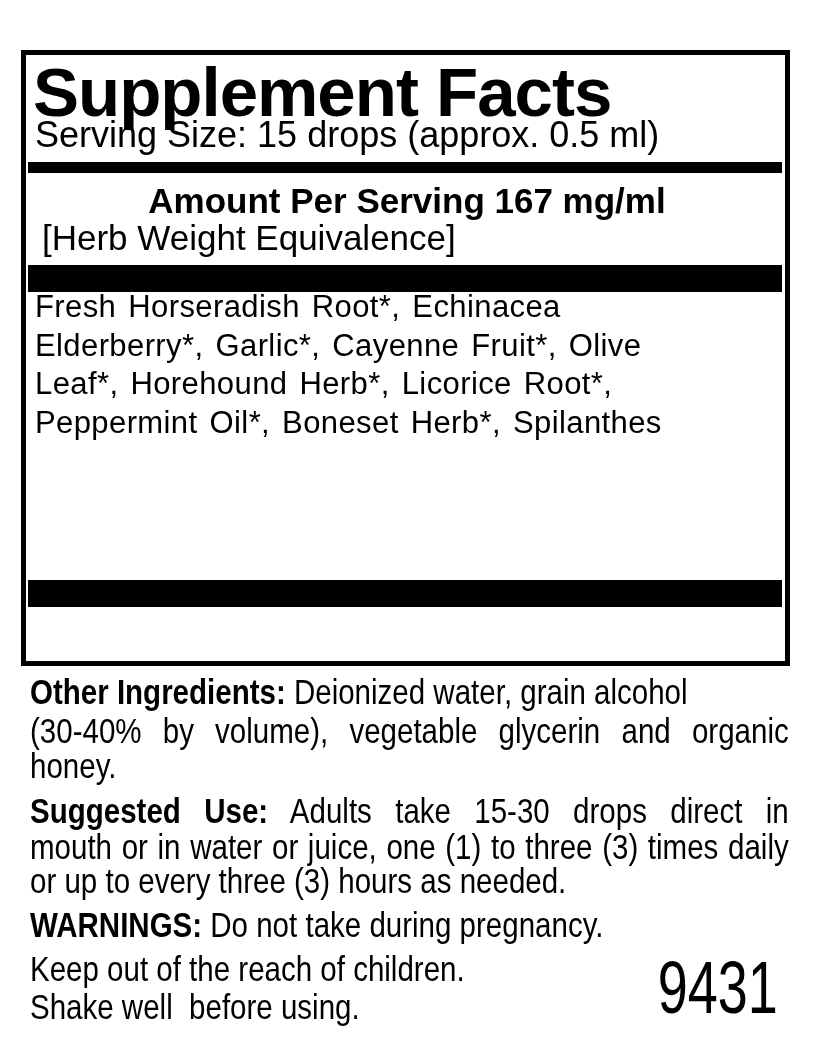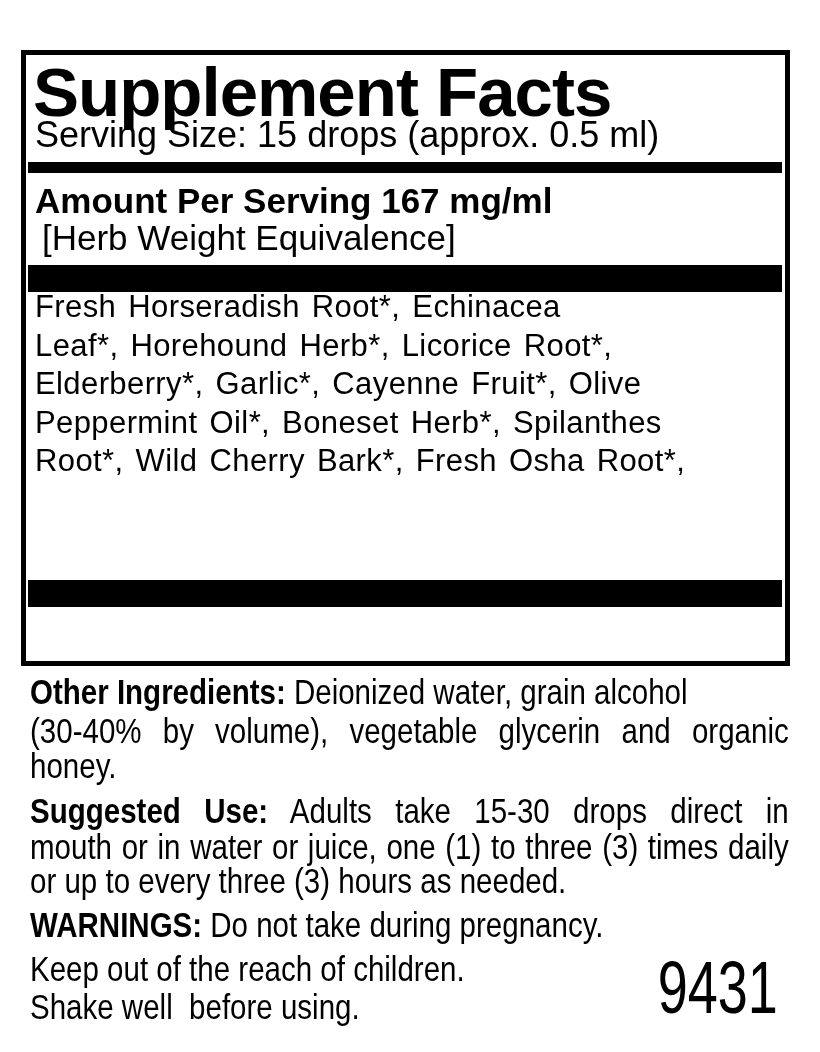--- a/index.html
+++ b/index.html
@@ -37,20 +37,21 @@
   .bar { left: 2px; right: 3px; background: #000; }
   .bar-thin  { top: 107px; height: 11px; }
   .bar-thick-top { top: 210px; height: 27px; }
   .bar-thick-bottom { top: 525px; height: 27px; }
 
   .amount-line {
     left: 9px; top: 127px; right: 6px;
     font-size: 35px; line-height: 38px;
     font-weight: bold;
     white-space: pre;
+    text-align: center;
   }
   .herb-weight {
     left: 16px; top: 164px; right: 6px;
     font-size: 35px; line-height: 38px;
     white-space: pre;
   }
   .ingredients {
     left: 9px; top: 233px; right: 2px;
     font-size: 31px; line-height: 38.5px;
     letter-spacing: 0.4px; word-spacing: 3px;
@@ -112,24 +113,23 @@
 
   <div class="bar bar-thin"></div>
 
   <div class="amount-line">Amount Per Serving 167 mg/ml</div>
   <div class="herb-weight">[Herb Weight Equivalence]</div>
 
   <div class="bar bar-thick-top"></div>
 
   <div class="ingredients">
     <div class="iline">Fresh Horseradish Root*, Echinacea</div>
+    <div class="iline">Elderberry*, Garlic*, Cayenne Fruit*, Olive</div>
     <div class="iline">Leaf*, Horehound Herb*, Licorice Root*,</div>
-    <div class="iline">Elderberry*, Garlic*, Cayenne Fruit*, Olive</div>
     <div class="iline">Peppermint Oil*, Boneset Herb*, Spilanthes</div>
-    <div class="iline">Root*, Wild Cherry Bark*, Fresh Osha Root*,</div>
   </div>
 
   <div class="bar bar-thick-bottom"></div>
 
 </div>
 
 <div class="below">
 
   <div class="bline t-oi1"><span class="lead">Other Ingredients:</span><span> Deionized water, grain alcohol</span></div>
   <div class="bline stretch t-oi2">(30-40% by volume), vegetable glycerin and organic</div>

